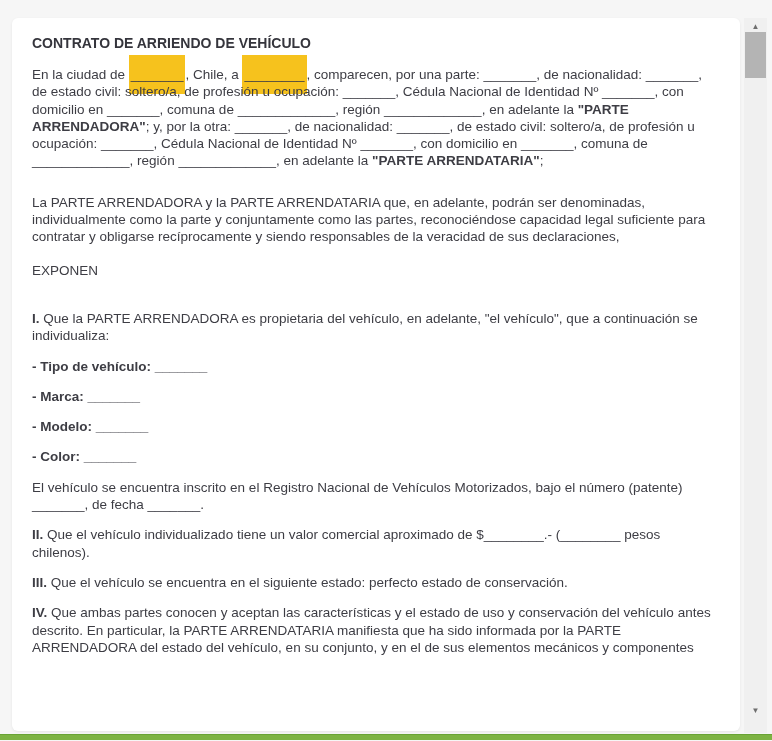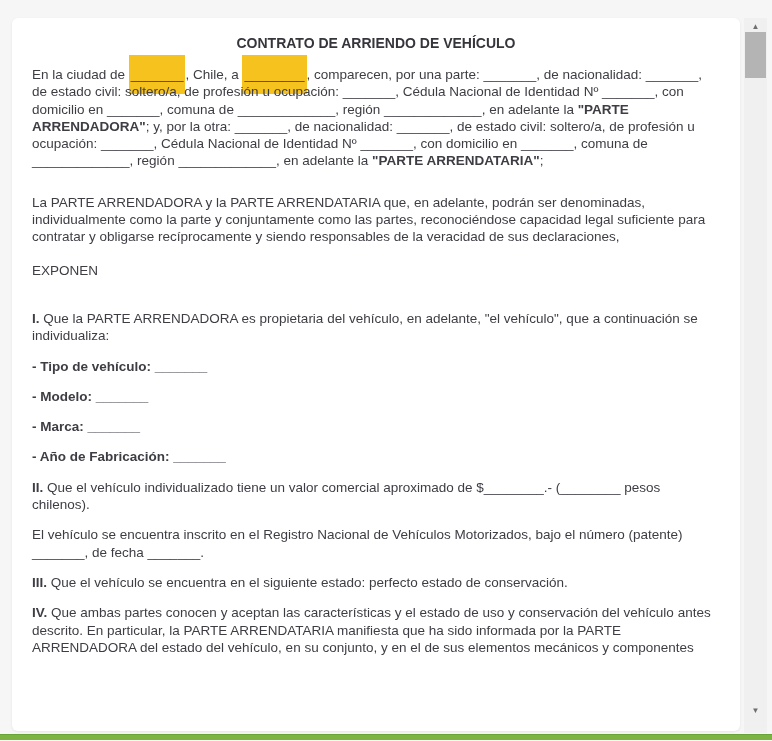--- a/index.html
+++ b/index.html
@@ -23,21 +23,21 @@
     box-shadow: 0 1px 3px rgba(0,0,0,0.07);
     padding: 15px 20px 0 20px;
     overflow: hidden;
     color: #3d3d44;
     font-size: 13.5px;
     line-height: 17.3px;
   }
   .doc-title {
     font-size: 14px;
     font-weight: 700;
-    text-align: center;
+    text-align: left;
     line-height: 20px;
     margin-bottom: 13px;
     color: #35353c;
   }
   .doc-body p { margin: 0 0 13px 0; }
   .doc-body p.p        { margin-bottom: 16px; }
   .doc-body p.p-loose  { margin-bottom: 24px; }
   .doc-body p.p-tight  { margin-bottom: 13px; }
   .doc-body p.item     { margin-bottom: 13px; font-weight: bold; }
   .doc-body p.heading  { margin-bottom: 31px; font-weight: 400; }
@@ -87,25 +87,25 @@
 <div class="viewer">
 
   <div class="card">
     <div class="doc-title">CONTRATO DE ARRIENDO DE VEHÍCULO</div>
     <div class="doc-body" id="doc-body">
         <p class="p-loose"><span>En la ciudad de </span><span class="run-highlight">_______</span><span>, Chile, a </span><span class="run-highlight">________</span><span>, comparecen, por una parte: _______, de nacionalidad: _______, de estado civil: soltero/a, de profesión u ocupación: _______, Cédula Nacional de Identidad Nº _______, con domicilio en _______, comuna de _____________, región _____________, en adelante la </span><span class="run-bold">"PARTE ARRENDADORA"</span><span>; y, por la otra: _______, de nacionalidad: _______, de estado civil: soltero/a, de profesión u ocupación: _______, Cédula Nacional de Identidad Nº _______, con domicilio en _______, comuna de _____________, región _____________, en adelante la </span><span class="run-bold">"PARTE ARRENDATARIA"</span><span>;</span></p>
         <p class="p"><span>La PARTE ARRENDADORA y la PARTE ARRENDATARIA que, en adelante, podrán ser denominadas, individualmente como la parte y conjuntamente como las partes, reconociéndose capacidad legal suficiente para contratar y obligarse recíprocamente y siendo responsables de la veracidad de sus declaraciones,</span></p>
         <p class="heading"><span>EXPONEN</span></p>
         <p class="p-tight"><span class="run-bold">I.</span><span> Que la PARTE ARRENDADORA es propietaria del vehículo, en adelante, "el vehículo", que a continuación se individualiza:</span></p>
         <p class="item"><span>- Tipo de vehículo: _______</span></p>
+        <p class="item"><span>- Marca: _______</span></p>
         <p class="item"><span>- Modelo: _______</span></p>
-        <p class="item"><span>- Marca: _______</span></p>
-        <p class="item"><span>- Año de Fabricación: _______</span></p>
+        <p class="item"><span>- Color: _______</span></p>
+        <p class="p-tight"><span>El vehículo se encuentra inscrito en el Registro Nacional de Vehículos Motorizados, bajo el número (patente) _______, de fecha _______.</span></p>
         <p class="p-tight"><span class="run-bold">II.</span><span> Que el vehículo individualizado tiene un valor comercial aproximado de $________.- (________ pesos chilenos).</span></p>
-        <p class="p-tight"><span>El vehículo se encuentra inscrito en el Registro Nacional de Vehículos Motorizados, bajo el número (patente) _______, de fecha _______.</span></p>
         <p class="p-tight"><span class="run-bold">III.</span><span> Que el vehículo se encuentra en el siguiente estado: perfecto estado de conservación.</span></p>
         <p class="p-tight"><span class="run-bold">IV.</span><span> Que ambas partes conocen y aceptan las características y el estado de uso y conservación del vehículo antes descrito. En particular, la PARTE ARRENDATARIA manifiesta que ha sido informada por la PARTE ARRENDADORA del estado del vehículo, en su conjunto, y en el de sus elementos mecánicos y componentes</span></p>
       </div>
   </div>
 
   <div class="scrollbar">
     <div class="scroll-btn up">
       <span>▲</span>
     </div>
     <div class="thumb"></div>

